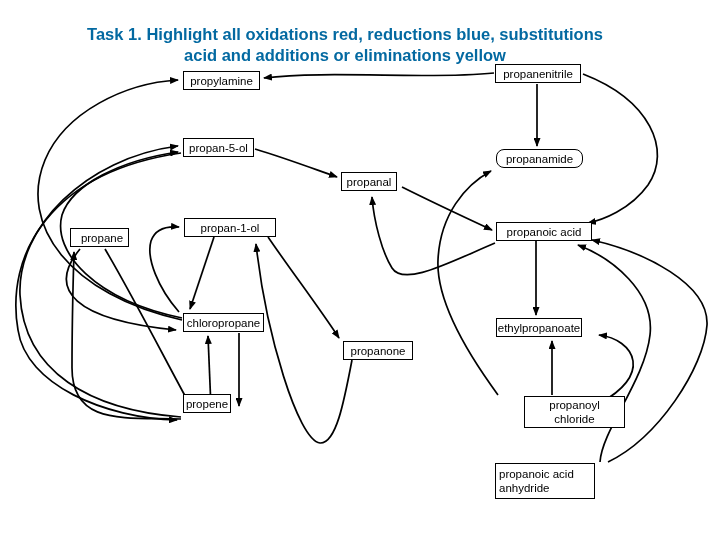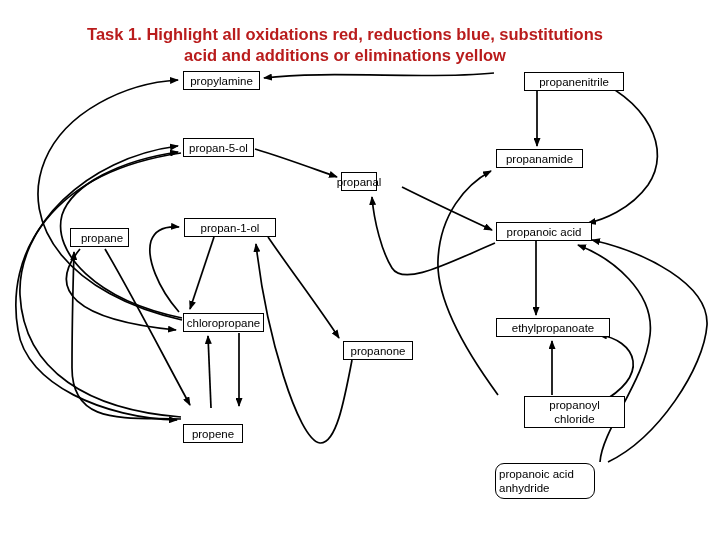--- a/index.html
+++ b/index.html
@@ -2,30 +2,30 @@
 <html><head>
 <meta charset="utf-8">
 <style>
   html,body{margin:0;padding:0;background:#fff;}
   #stage{
     position:relative;width:720px;height:540px;background:#fff;overflow:hidden;
     font-family:"Liberation Sans", sans-serif;
   }
   #title{
     position:absolute;left:0;top:24px;width:690px;text-align:center;
-    font-size:16.5px;font-weight:600;color:#b91c1c;line-height:21px;
+    font-size:16.5px;font-weight:600;color:#0369a1;line-height:21px;
   }
   #arrows{position:absolute;left:0;top:0;width:720px;height:540px;}
   #arrows path.edge{fill:none;stroke:#000;stroke-width:1.7px;}
   .node{
     position:absolute;box-sizing:border-box;background:#fff;border:1.6px solid #000;
     font-size:11.5px;line-height:14px;color:#000;text-align:center;
     padding:1px 3px;white-space:normal;display:flex;align-items:center;justify-content:center;
   }
-  .node.left{justify-content:flex-start;text-align:left;border-radius:9px;}
+  .node.left{justify-content:flex-start;text-align:left;}
 </style>
 </head>
 <body>
 
 <div id="stage">
   <div id="title">
     <div>Task 1. Highlight all oxidations red, reductions blue, substitutions</div>
     <div>acid and additions or eliminations yellow</div>
   </div>
 
@@ -57,27 +57,27 @@
       <path d="M 105,249 C 135,300 168,365 190,405" class="edge" marker-end="url(#ah)"></path>
       <path d="M 182,320 C 70,295 18,225 45,160 C 65,112 125,83 178,80" class="edge" marker-end="url(#ah)"></path>
       <path d="M 80,249 C 46,290 75,320 176,330" class="edge" marker-end="url(#ah)"></path>
       <path d="M 181,417 C 90,410 24,372 20,295 C 17,228 85,158 178,146" class="edge" marker-end="url(#ah)"></path>
       <path d="M 182,318 C 95,300 52,252 62,215 C 72,184 122,160 178,152" class="edge" marker-end="url(#ah)"></path>
       <path d="M 181,153 C 50,172 5,255 18,330 C 26,385 105,418 177,420" class="edge" marker-end="url(#ah)"></path>
     </svg>
 
   <div id="nodes">
       <div class="node" style="left: 183px; top: 71px; width: 77px; min-height: 19px;">propylamine</div>
-      <div class="node" style="left: 524px; top: 64px; width: 100px; min-height: 19px; margin-top: 8px;">propanenitrile</div>
+      <div class="node" style="left: 495px; top: 64px; width: 86px; min-height: 19px;">propanenitrile</div>
       <div class="node" style="left: 183px; top: 138px; width: 71px; min-height: 19px;">propan-5-ol</div>
-      <div class="node" style="left: 496px; top: 149px; width: 87px; min-height: 19px;">propanamide</div>
-      <div class="node" style="left: 341px; top: 172px; width: 36px; min-height: 19px;">propanal</div>
+      <div class="node" style="left: 496px; top: 149px; width: 87px; min-height: 19px; border-radius: 8px;">propanamide</div>
+      <div class="node" style="left: 341px; top: 172px; width: 56px; min-height: 19px;">propanal</div>
       <div class="node" style="left: 70px; top: 228px; width: 59px; min-height: 19px; padding-left: 8px;">propane</div>
       <div class="node" style="left: 184px; top: 218px; width: 92px; min-height: 19px;">propan-1-ol</div>
       <div class="node" style="left: 496px; top: 222px; width: 96px; min-height: 19px;">propanoic acid</div>
       <div class="node" style="left: 183px; top: 313px; width: 81px; min-height: 19px;">chloropropane</div>
-      <div class="node" style="left: 496px; top: 318px; width: 114px; min-height: 19px;">ethylpropanoate</div>
+      <div class="node" style="left: 496px; top: 318px; width: 86px; min-height: 19px;">ethylpropanoate</div>
       <div class="node" style="left: 343px; top: 341px; width: 70px; min-height: 19px;">propanone</div>
-      <div class="node" style="left: 183px; top: 424px; width: 60px; min-height: 19px;">propene</div>
+      <div class="node" style="left: 183px; top: 394px; width: 48px; min-height: 19px;">propene</div>
       <div class="node" style="left: 524px; top: 396px; width: 101px; min-height: 20px;">propanoyl chloride</div>
       <div class="node left" style="left: 495px; top: 463px; width: 100px; min-height: 36px;">propanoic acid anhydride</div>
     </div>
 </div>
 
 </body></html>

